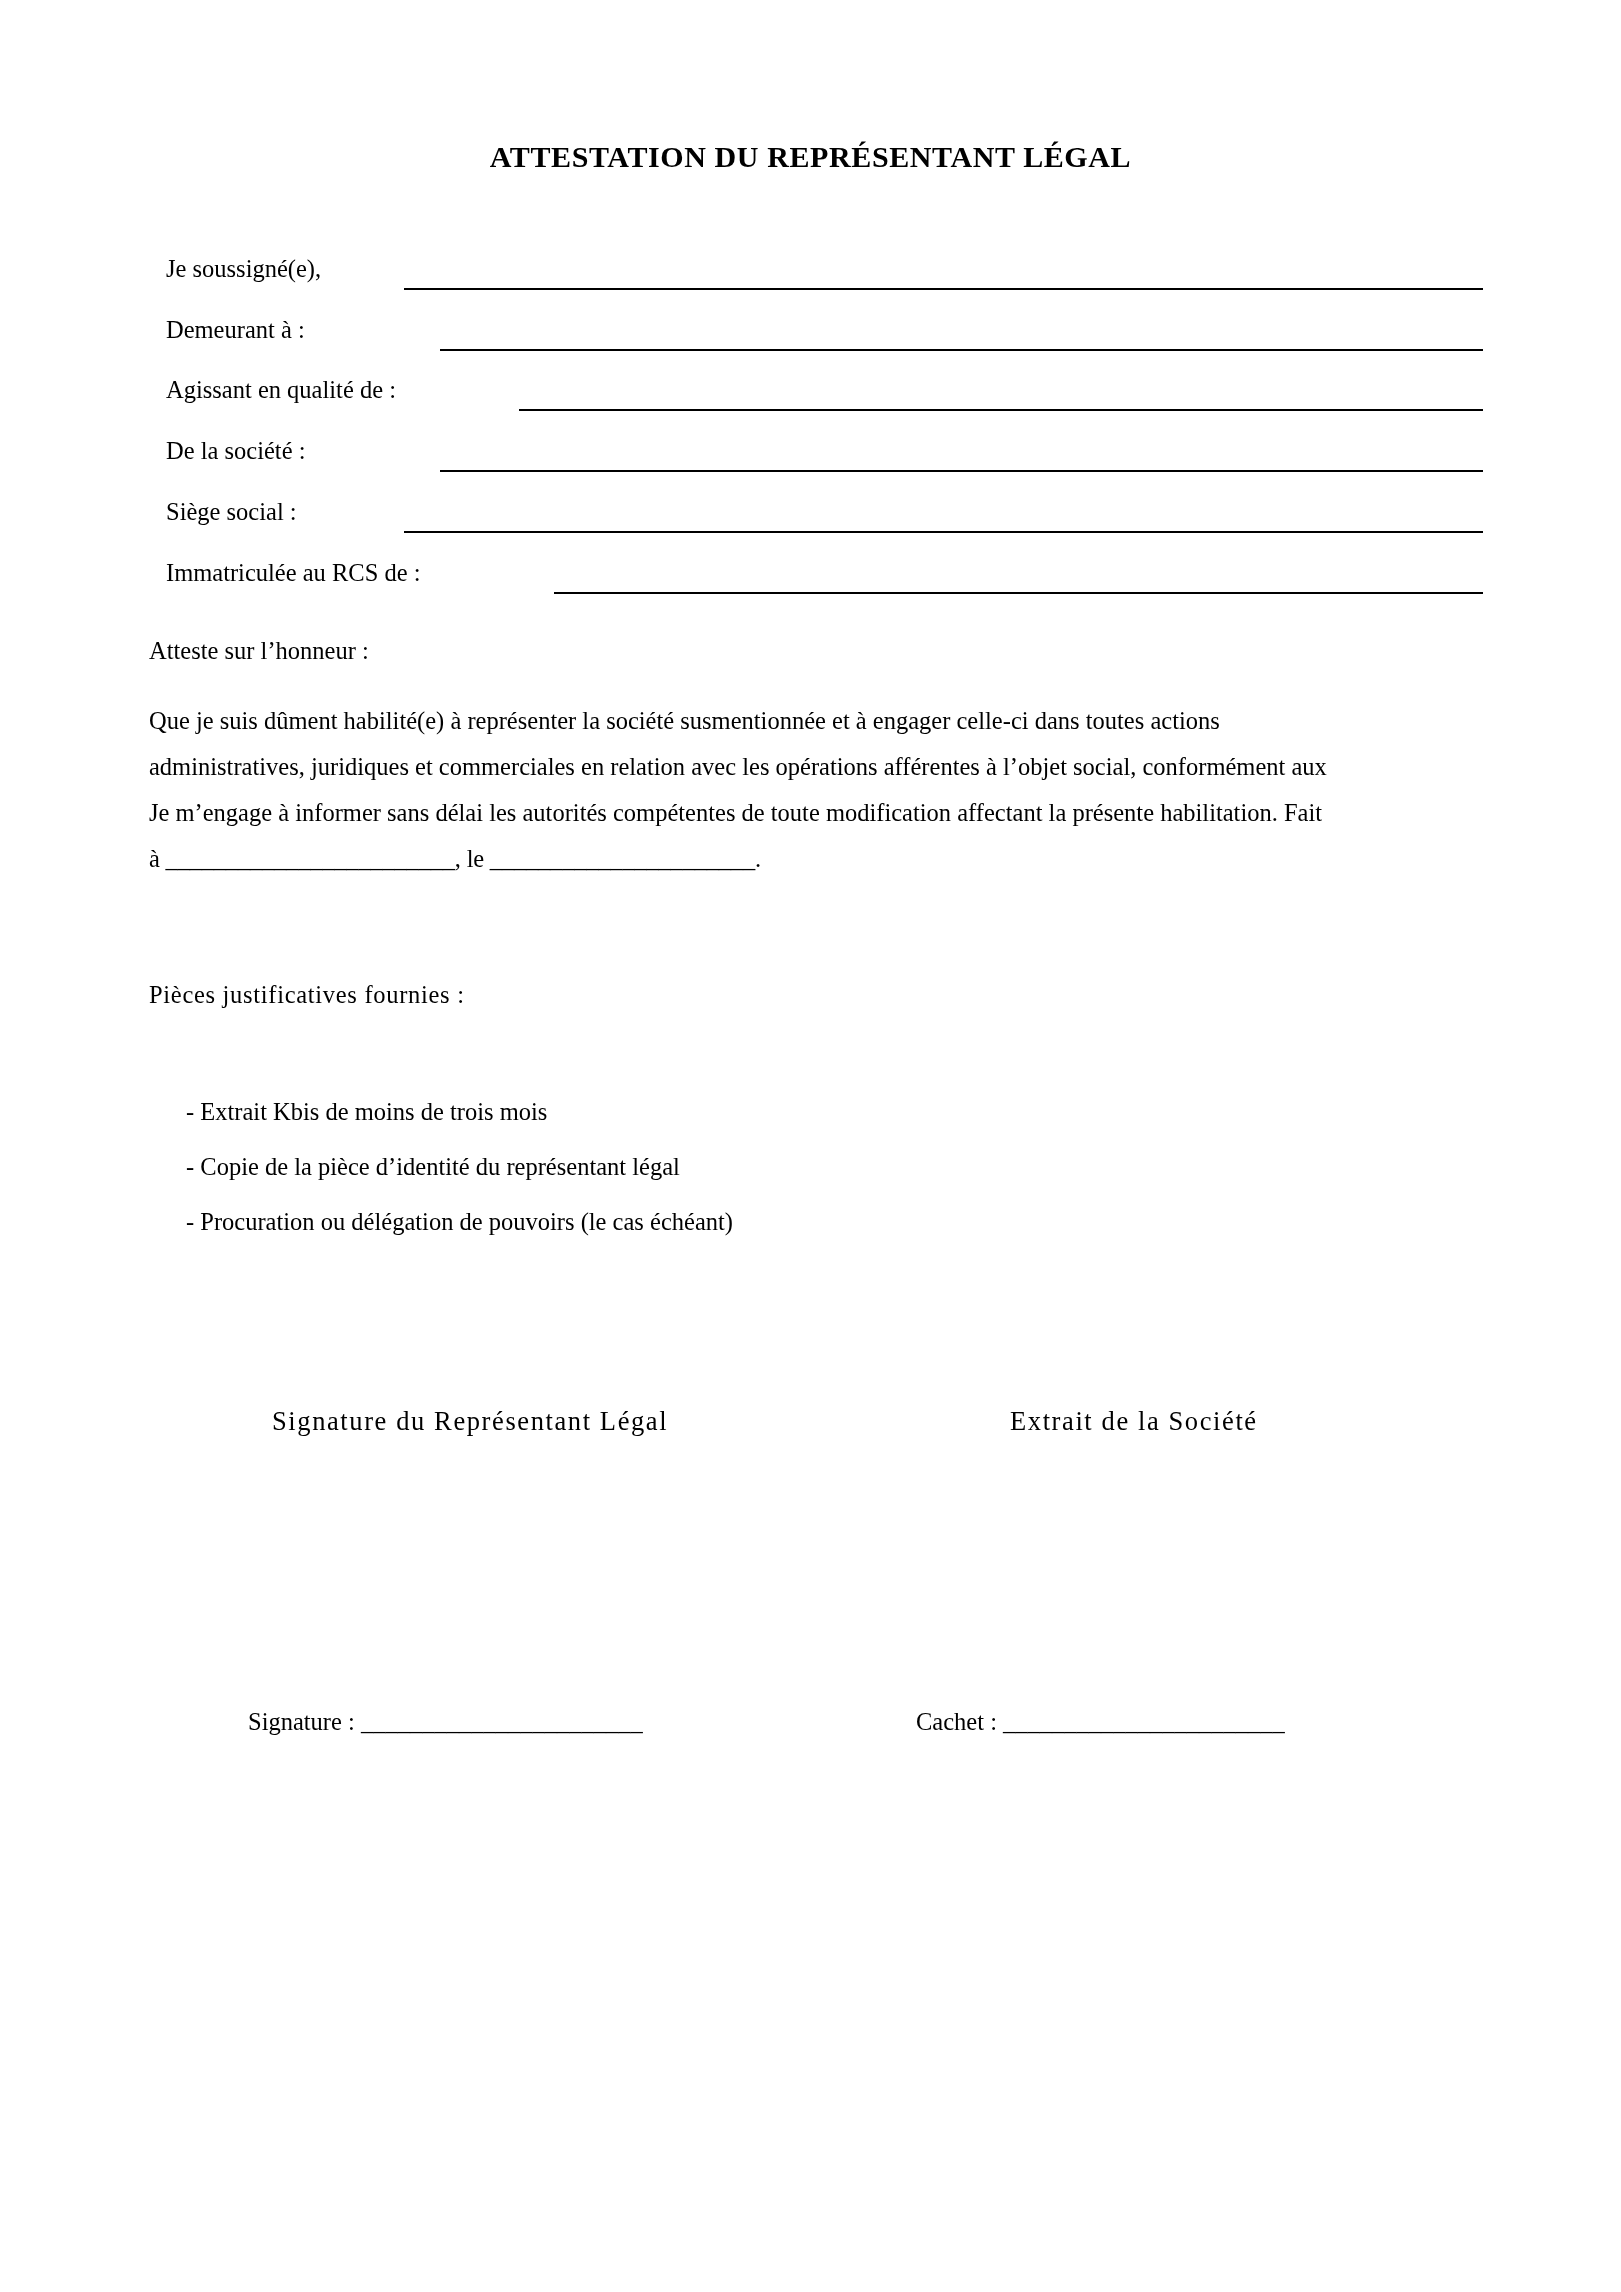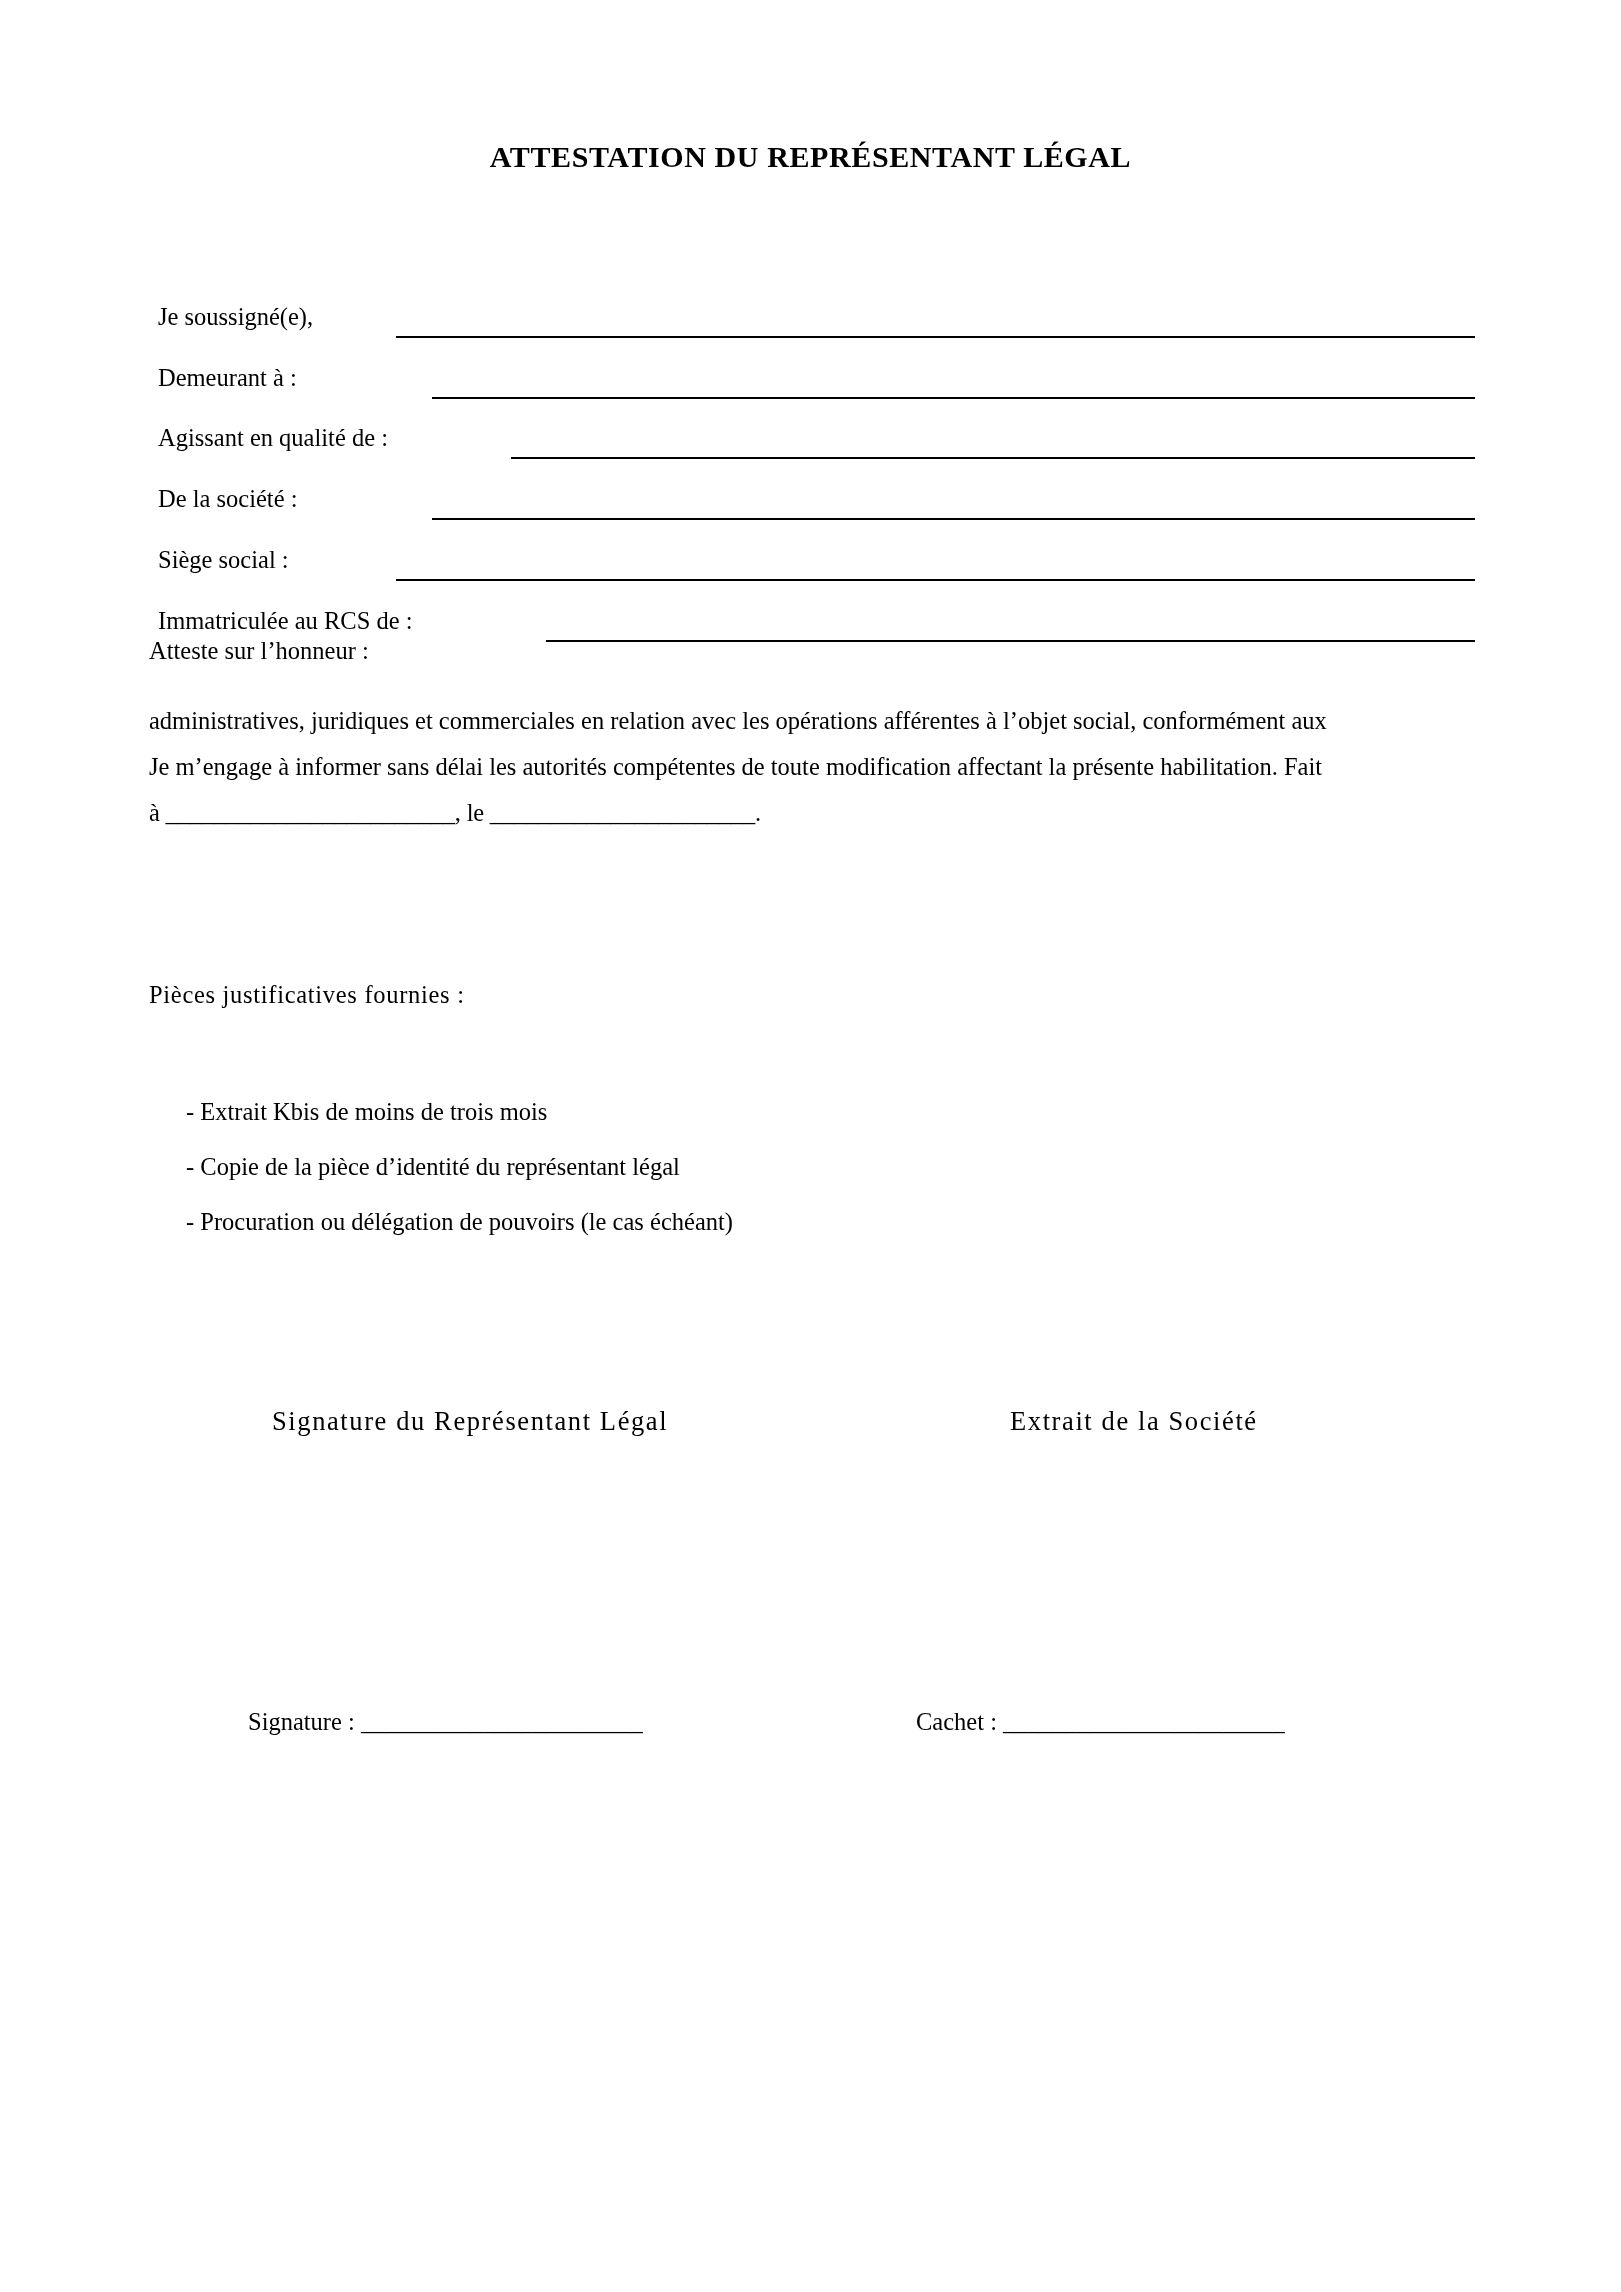--- a/index.html
+++ b/index.html
@@ -28,24 +28,23 @@
     width: 1621px;
     text-align: center;
     font-size: 30px;
     letter-spacing: 0.6px;
     white-space: nowrap;
   }
 
   
   .field-row {
     position: absolute;
-    left: 158px;
+    left: 166px;
     width: 1333px;
     height: 39px;
-    margin-top: 48px;
   }
   .field-label {
     position: absolute;
     left: 0;
     top: 0;
     font-size: 24.5px;
     white-space: nowrap;
     line-height: 31px;
   }
   .field-rule {
@@ -155,20 +154,21 @@
       </div>
       <div class="field-row" style="top: 557px;">
         <span class="field-label">Immatriculée au RCS de :</span>
         <span class="field-rule" style="left: 388px; width: 929px;"></span>
       </div>
     </div>
 
   <div id="attests-line">Atteste sur l’honneur :</div>
 
   <div id="body-block">
+      <div class="body-line">Que je suis dûment habilité(e) à représenter la société susmentionnée et à engager celle-ci dans toutes actions</div>
       <div class="body-line">administratives, juridiques et commerciales en relation avec les opérations afférentes à l’objet social, conformément aux</div>
       <div class="body-line">Je m’engage à informer sans délai les autorités compétentes de toute modification affectant la présente habilitation. Fait</div>
       <div class="body-line closing">à ________________________, le ______________________.</div>
     </div>
 
   <div id="docs-heading">Pièces justificatives fournies :</div>
 
   <ul id="docs-list">
       <li>- Extrait Kbis de moins de trois mois</li>
       <li>- Copie de la pièce d’identité du représentant légal</li>

